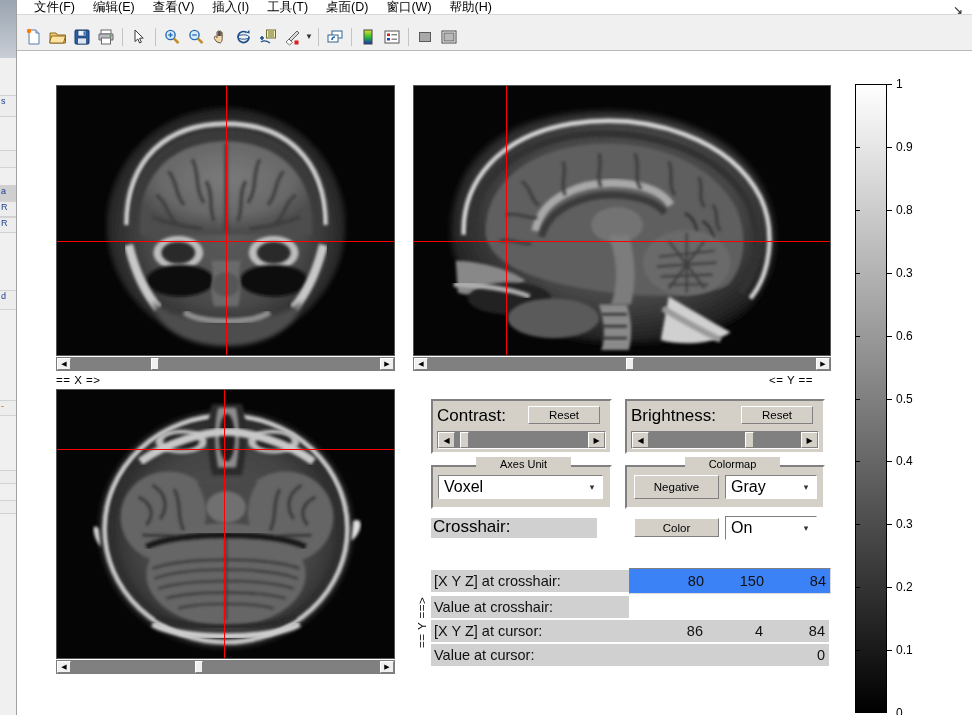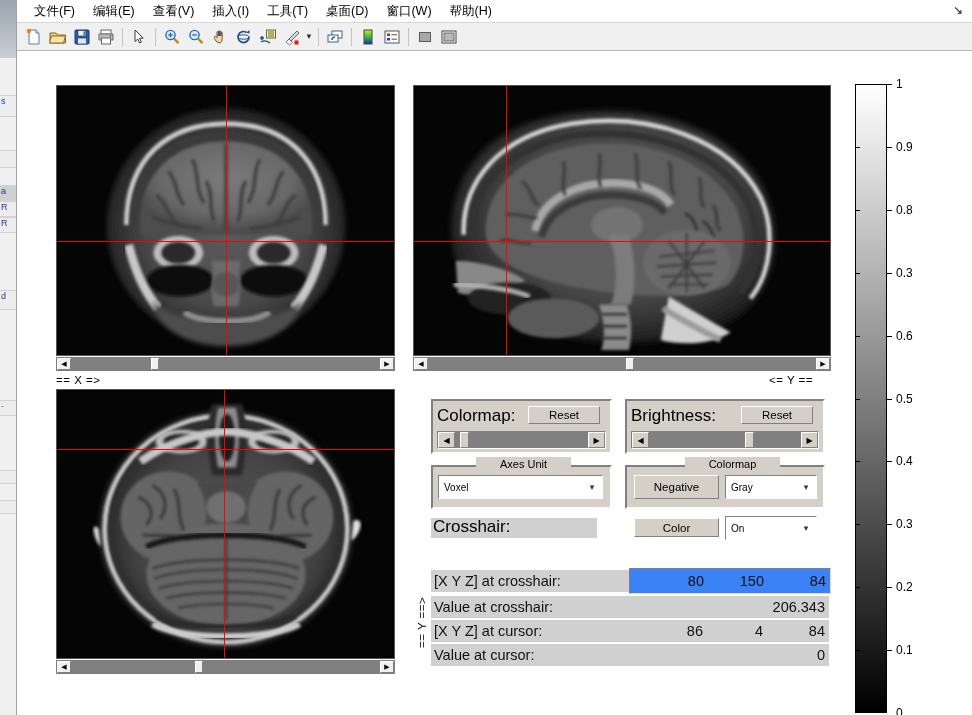--- a/index.html
+++ b/index.html
@@ -52,21 +52,21 @@
     width: 956px; height: 715px;
     background: #f0f0f0;
     border-left: 1px solid #a0a0a0;
     box-sizing: border-box;
   }
 
   
   .menubar {
     position: absolute;
     left: 0; top: 0;
-    width: 956px; height: 23px;
+    width: 956px; height: 15px;
     background: #ffffff;
     border-bottom: 1px solid #d8d8d8;
     box-sizing: border-box;
     display: flex;
     align-items: center;
     padding-left: 8px;
   }
   .menu-item {
     font-size: 12.5px;
     color: #000000;
@@ -300,21 +300,21 @@
     background: #ffffff;
     border: 1px solid;
     border-color: #808080 #ffffff #ffffff #808080;
     box-sizing: border-box;
     display: flex;
     align-items: center;
     cursor: default;
   }
   .mpopup-text {
     flex: 1;
-    font-size: 10px;
+    font-size: 16px;
     color: #000;
     padding-left: 5px;
     white-space: nowrap;
     overflow: hidden;
   }
   .mpopup-arrow {
     width: 20px;
     display: flex; align-items: center; justify-content: center;
     font-size: 9px;
     color: #333;
@@ -817,21 +817,21 @@
         <div class="cbar-tick" style="top:80%;"></div>
         <div class="cbar-tick-in" style="top:80%;"></div>
         <div class="cbar-lbl" style="top:80%;">0.2</div>
         <div class="cbar-tick" style="top:90%;"></div>
         <div class="cbar-tick-in" style="top:90%;"></div>
         <div class="cbar-lbl" style="top:90%;">0.1</div>
         <div class="cbar-lbl" style="top:100%;">0</div>
       </div>
 
       <div class="ctrlbox" style="left:414px; top:348px; width:181px; height:55px;"></div>
-      <div class="bigLabel" style="left:420px; top:355px;">Colormap:</div>
+      <div class="bigLabel" style="left:420px; top:355px;">Contrast:</div>
       <div class="mbtn" style="left:511px; top:355px; width:72px; height:18px;">Reset</div>
       <div class="mslider2" style="left:420px; top:380px; width:169px;">
         <div class="ms2-arrow">◀</div>
         <div class="ms2-track">
           <div class="ms2-thumb" style="left:4%;"></div>
         </div>
         <div class="ms2-arrow">▶</div>
       </div>
 
       <div class="ctrlbox" style="left:608px; top:348px; width:200px; height:55px;"></div>
@@ -870,21 +870,20 @@
 
 
       <div class="vrow-label" style="left:414px; top:519px; width:198px; height:22px;">[X Y Z] at crosshair:</div>
       <div class="vrow-value editable" style="left:612px; top:517px; width:202px; height:26px;">
         <span class="vcol" style="width:67px;">80</span>
         <span class="vcol" style="width:60px;">150</span>
         <span class="vcol" style="width:62px;">84</span>
       </div>
 
       <div class="vrow-label" style="left:414px; top:545px; width:198px; height:22px;">Value at crosshair:</div>
-      <div class="vrow-value" style="left:612px; top:545px; width:200px; height:22px;">206.343</div>
 
       <div class="vrow-label" style="left:414px; top:569px; width:198px; height:22px;">[X Y Z] at cursor:</div>
       <div class="vrow-value" style="left:612px; top:569px; width:200px; height:22px;">
         <span class="vcol" style="width:66px;">86</span>
         <span class="vcol" style="width:60px;">4</span>
         <span class="vcol" style="width:62px;">84</span>
       </div>
 
       <div class="vrow-label" style="left:414px; top:593px; width:198px; height:22px;">Value at cursor:</div>
       <div class="vrow-value" style="left:612px; top:593px; width:200px; height:22px;">0</div>

